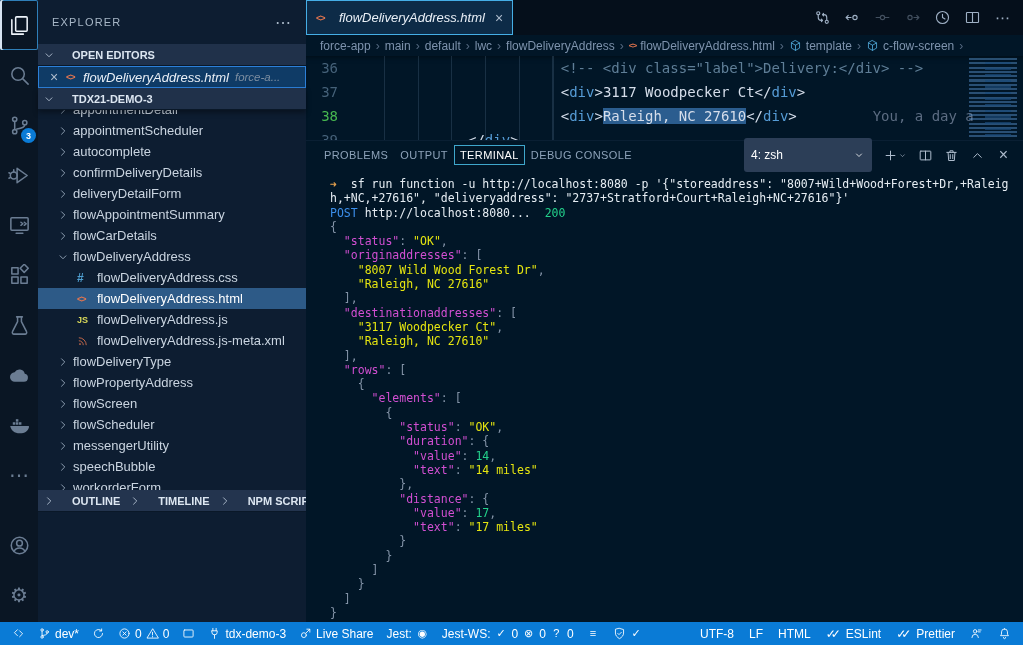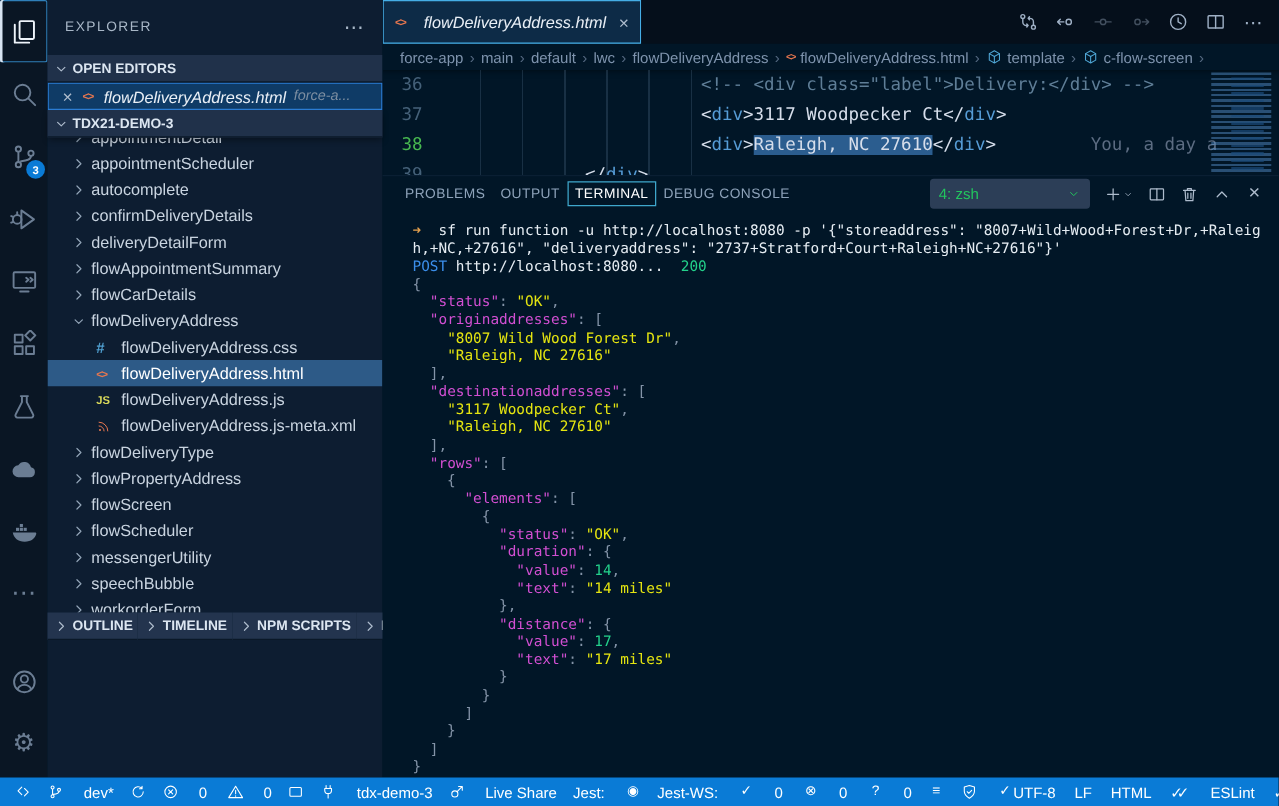--- a/index.html
+++ b/index.html
@@ -18,21 +18,21 @@
   .act .ic{width:23px;height:23px;font-size:20px;line-height:1}
   .badge{position:absolute;right:2px;bottom:7px;background:#0a7bd6;color:#fff;border-radius:50%;
     width:15px;height:15px;font-size:9px;display:flex;align-items:center;justify-content:center;font-weight:bold}
 
   
   .sidebar{width:268px;background:#0d1d31;display:flex;flex-direction:column;flex:none;font-size:13px}
   .sb-title{height:44px;display:flex;align-items:center;padding:0 14px;font-size:11px;
     letter-spacing:1.2px;color:#a8b7c7;flex:none}
   .sb-more{margin-left:auto;font-size:16px;color:#a8b7c7;cursor:pointer;letter-spacing:1px}
   .hdr{height:22px;display:flex;align-items:center;background:#20314a;font-size:11px;font-weight:bold;
-    color:#dce6f1;padding:0 4px;gap:2px;flex:none;border-bottom:1px solid #0a1828;cursor:pointer}
+    color:#dce6f1;padding:0 4px;gap:16px;flex:none;border-bottom:1px solid #0a1828;cursor:pointer}
   .hdr .ic{width:14px;height:14px;color:#aebccd;flex:none}
   .hdr.shadow{box-shadow:0 3px 5px rgba(0,0,0,.35);position:relative;z-index:2}
   .oe-item{height:22px;display:flex;align-items:center;padding:0 6px 0 12px;background:#0f3b66;
     box-shadow:inset 0 0 0 1px #2c7fd8;font-size:13px;flex:none;cursor:pointer;white-space:nowrap;overflow:hidden}
   .oe-close{color:#aebccd;font-size:14px;width:16px;flex:none;cursor:pointer}
   .fi{width:17px;flex:none;font-weight:bold;text-align:left;display:inline-flex;align-items:center}
   .fi-html{color:#e8774f;font-size:9px;letter-spacing:-1px}
   .fi-css{color:#4f9fd0;font-size:12px}
   .fi-js{color:#d8d85a;font-size:9px}
   .fi-xml{color:#e8774f}
@@ -84,43 +84,43 @@
   .mm1{position:absolute;inset:0;background:repeating-linear-gradient(180deg,rgba(90,150,210,.50) 0 2px,transparent 2px 4.3px)}
   .mm2{position:absolute;top:4px;bottom:2px;left:16px;right:6px;background:repeating-linear-gradient(180deg,rgba(30,80,130,.7) 0 2px,transparent 2px 6px)}
 
   
   .panel{flex:1;display:flex;flex-direction:column;min-height:0;border-top:1px solid #0a1f33}
   .paneltabs{height:28px;display:flex;align-items:center;padding:0 12px;flex:none}
   .ptabs{display:flex;align-items:center;gap:0}
   .ptab{font-size:11px;letter-spacing:.4px;color:#8da2b9;padding:3px 5px;border:1px solid transparent;cursor:pointer}
   .ptab.active{color:#fff;border-color:#3fa7cc}
   .panelright{margin-left:auto;display:flex;align-items:center;gap:11px;color:#aebccd}
-  .shell-select{width:128px;height:24px;background:#2c3e57;border-radius:3px;display:flex;align-items:center;
-    padding:0 7px;font-size:12px;color:#22c55e;cursor:pointer}
+  .shell-select{width:128px;height:34px;background:#2c3e57;border-radius:3px;display:flex;align-items:center;
+    padding:0 7px;font-size:12px;color:#ffffff;cursor:pointer}
   .shell-select .ic{margin-left:auto;width:12px;height:12px}
   .pact{cursor:pointer;display:flex;align-items:center}
   .pact .ic,.pact svg{width:15px;height:15px;font-size:16px;line-height:1}
   .pact .ic.small,.pact .ic.small svg{width:9px;height:9px}
   .terminal{flex:1;min-height:0;overflow:hidden;padding:8px 0 0 24px;white-space:pre;
     font-family:"DejaVu Sans Mono","DejaVu Sans",monospace;font-size:11.5px;line-height:14.3px}
   .t-p{color:#e5a14e;font-weight:bold}
   .t-w{color:#e6edf3}
   .t-b{color:#3b8eea}
   .t-g{color:#23d18b}
   .t-y{color:#e5e510}
   .t-m{color:#d24fd2}
   .t-d{color:#8494a8}
 
   
   .status{height:23px;background:#0a7bd6;display:flex;align-items:center;color:#fff;
     font-size:12px;padding:0 12px 0 12px;flex:none}
   .sleft,.sright{display:flex;align-items:center}
   .sleft{gap:13px}
   .sright{margin-left:auto;gap:15px}
-  .sitem{display:flex;align-items:center;gap:16px;cursor:pointer;white-space:nowrap}
+  .sitem{display:flex;align-items:center;gap:4px;cursor:pointer;white-space:nowrap}
   .sitem .ic{width:13px;height:13px;font-size:11px;line-height:1;display:inline-flex;align-items:center;justify-content:center}
   .dcheck{letter-spacing:-5px;margin-right:6px}
   .ic{display:inline-flex;align-items:center;justify-content:center}
   .ic svg{width:100%;height:100%}
 </style>
 </head>
 <body>
 
 <div class="app">
   <div class="top">

